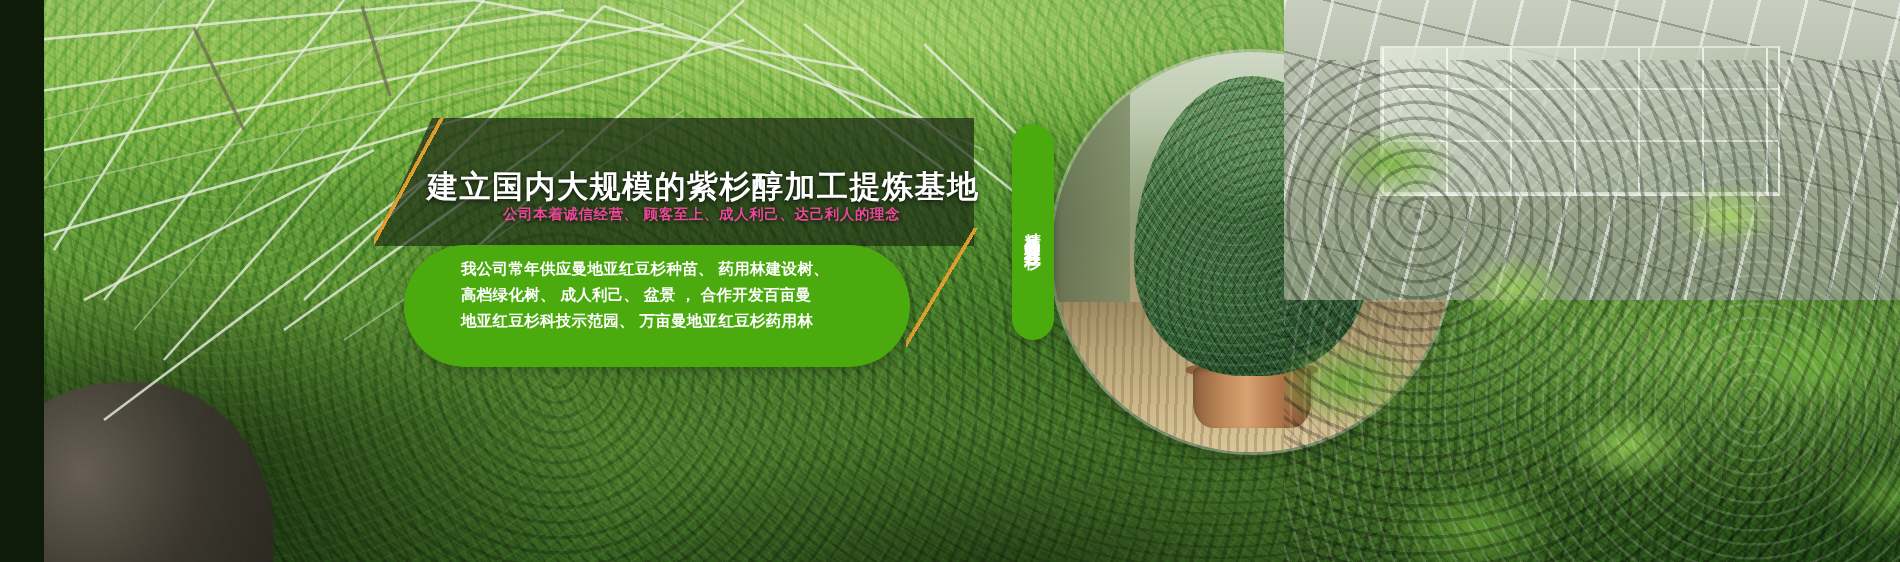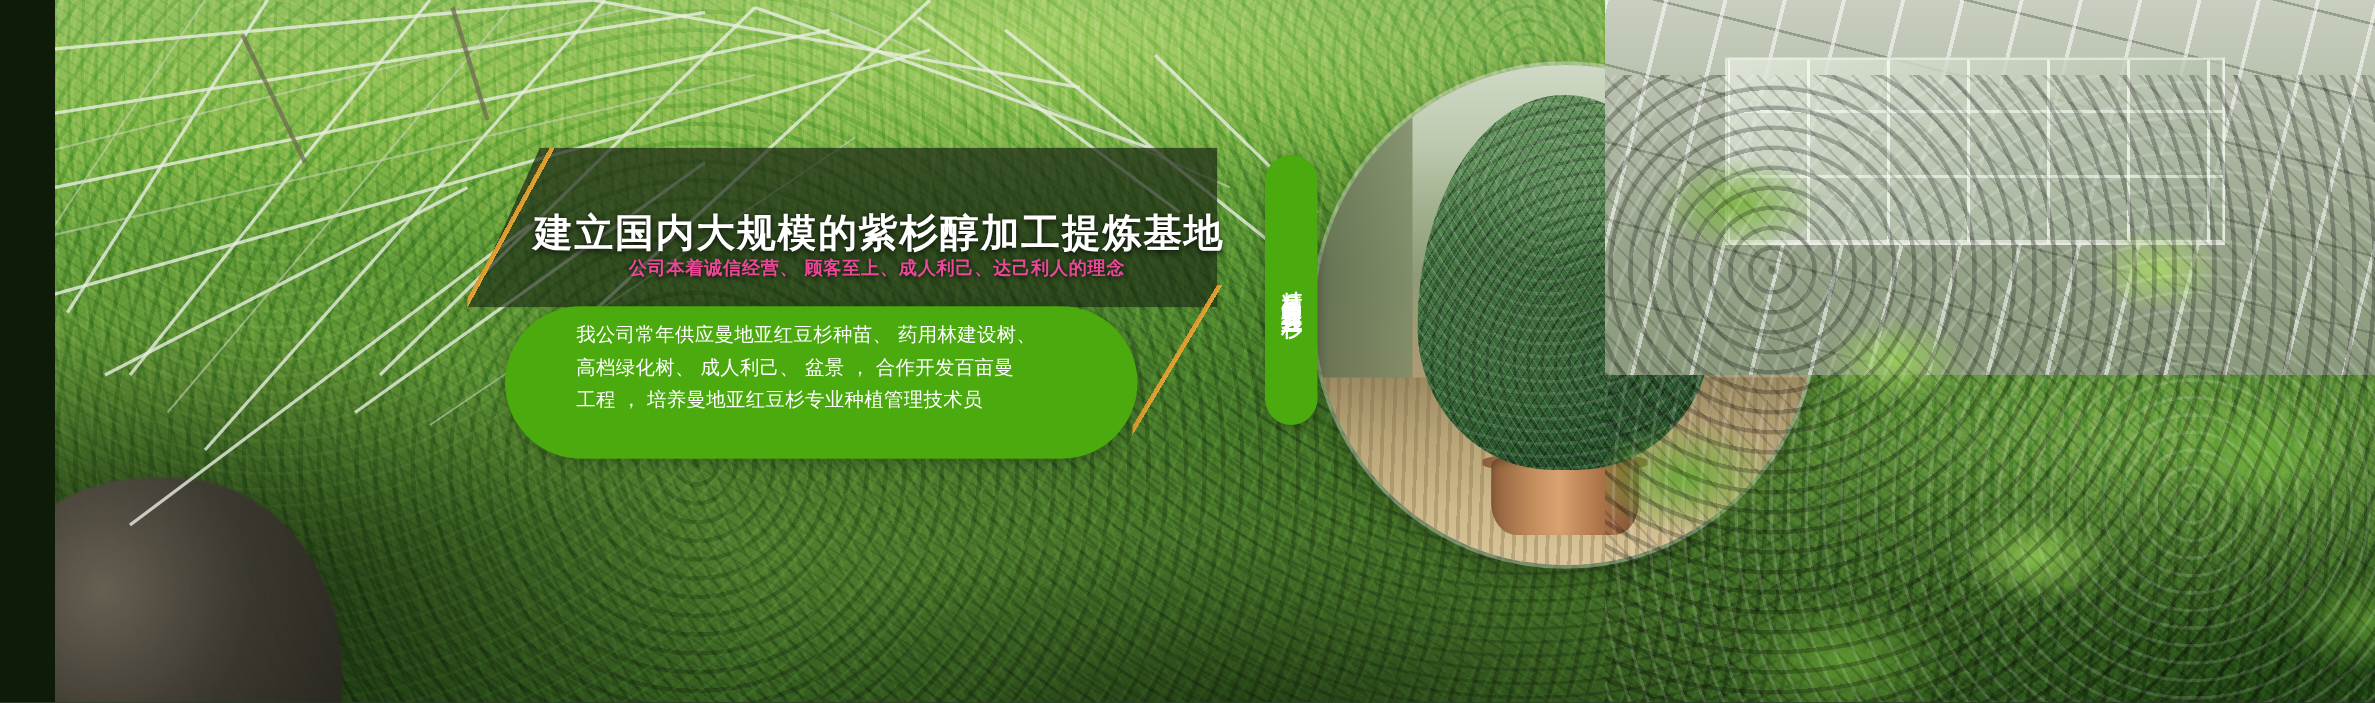--- a/index.html
+++ b/index.html
@@ -114,21 +114,21 @@
     width: 506px; height: 122px;
     background: #4aaa0e;
     border-radius: 62px;
     box-shadow: 0 3px 12px rgba(0,0,0,.28);
   }
   .callout-text {
     position: absolute;
     left: 417px; top: 256px;
     width: 420px;
     font-size: 15.5px;
-    font-weight: normal;
+    font-weight: bold;
     line-height: 26px;
     letter-spacing: .3px;
     color: #ffffff;
   }
   .callout-text div { white-space: nowrap; }
 
   
   .photo-circle {
     position: absolute;
     left: 1008px; top: 52px;
@@ -314,21 +314,21 @@
   <div class="panel-edge"></div>
   <div class="panel-edge2"></div>
 
   <div class="headline">建立国内大规模的紫杉醇加工提炼基地</div>
   <div class="subhead">公司本着诚信经营、 顾客至上、成人利己、达己利人的理念</div>
 
   <div class="callout"></div>
   <div class="callout-text">
     <div>我公司常年供应曼地亚红豆杉种苗、 药用林建设树、</div>
     <div>高档绿化树、 成人利己、 盆景 ， 合作开发百亩曼</div>
-    <div>工程 ， 培养曼地亚红豆杉专业种植管理技术员</div>
+    <div>地亚红豆杉科技示范园、 万亩曼地亚红豆杉药用林</div>
   </div>
 
   <div class="photo-circle">
     <div class="pc-sky"></div>
     <div class="pc-wallL"></div>
     <div class="pc-ground"></div>
     <div class="pc-pot-rim"></div>
     <div class="pc-pot"></div>
     <div class="pc-tree">
       <div class="pc-needles"></div>

